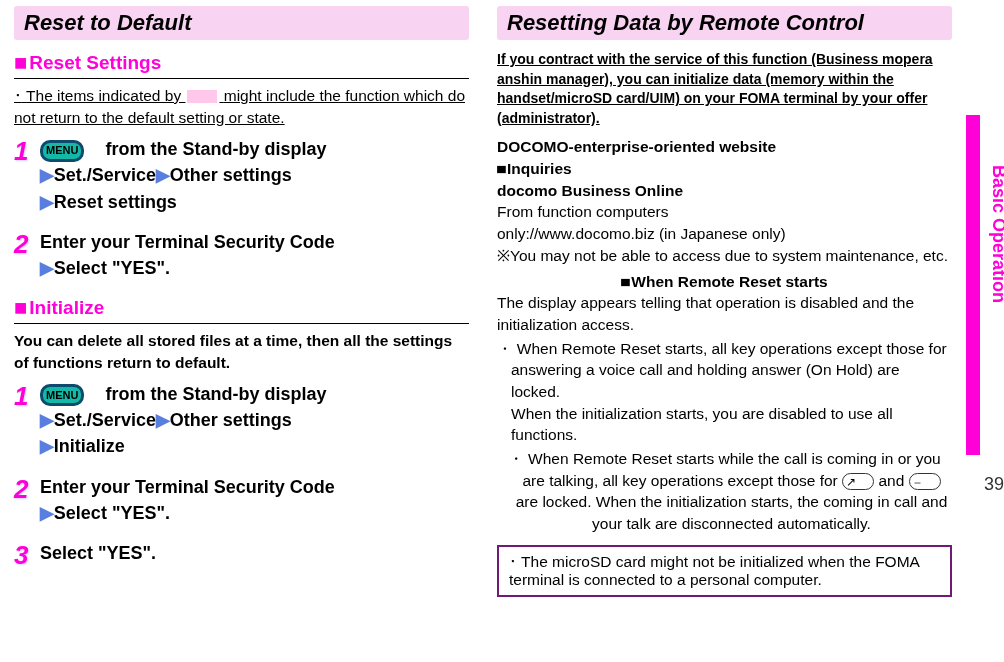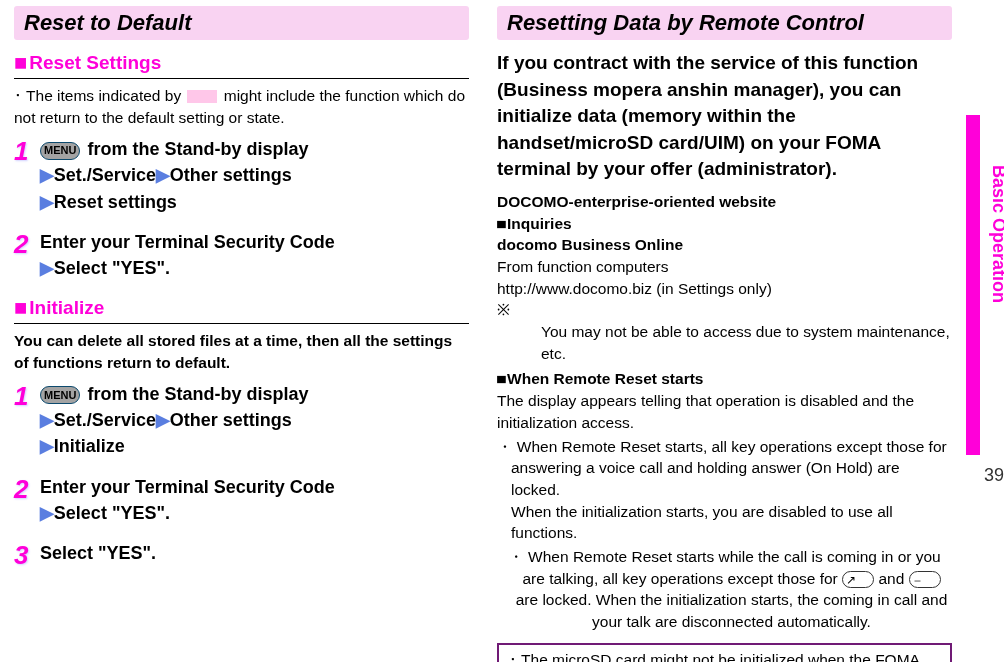--- a/index.html
+++ b/index.html
@@ -42,21 +42,21 @@
     position: absolute;
     left: 22px;
     top: 165px;
     writing-mode: vertical-rl;
     color: #ff00d9;
     font-weight: bold;
     font-size: 18px;
   }
   .page-num {
     position: absolute;
-    bottom: 16px;
+    bottom: 7px;
     right: 16px;
     font-size: 18px;
     color: #333;
   }
   .section-bar {
     background: #f9d3f2;
     border-radius: 3px;
     padding: 4px 10px;
     margin: 6px 0 10px 0;
   }
@@ -124,27 +124,27 @@
     font-weight: bold;
     line-height: 1.45;
     flex: 1;
   }
   .chev {
     color: #5a7ee0;
     font-weight: bold;
   }
   .menu-btn {
     display: inline-flex;
-    border: 1px solid #0c4a6e;
+    border: 3px solid #0c4a6e;
     border-radius: 10px;
     font-size: 11px;
     padding: 1px 3px;
     vertical-align: middle;
-    background: #a3a3a3;
-    margin-right: 2px;
+    background: #14b8a6;
+    margin-right: 16px;
     line-height: 1;
     align-items: center;
     height: 14px;
   }
   .key-btn {
     display: inline-flex;
     border: 1px solid #333;
     border-radius: 9px;
     font-size: 12px;
     padding: 1px 6px;
@@ -156,24 +156,25 @@
     justify-content: center;
     min-width: 18px;
   }
   .note-box {
     border: 2px solid #701a75;
     padding: 6px 10px;
     margin-top: 10px;
     font-size: 15.5px;
   }
   .intro-bold {
-    font-size: 19px;
+    font-size: 14px;
     font-weight: bold;
     line-height: 1.4;
     margin: 8px 0;
+    text-decoration: underline;
   }
   .sq {
     display:inline-block;
     font-size:15px;
     transform: scaleX(1.2);
     margin-right:1px;
   }
 </style>
 </head>
 <body>
@@ -182,21 +183,21 @@
   <div class="left-col">
     <div class="section-bar">
       <span class="section-bar-title">Reset to Default</span>
     </div>
 
     <div class="sub-blk">
       <div class="sub-title">
         <span class="blk">■</span>
         <span class="txt">Reset Settings</span>
       </div>
-      <div class="body" style="margin-top:4px;">
+      <div class="body" style="margin-top:4px;text-decoration:underline;">
         <span>･</span>
         <span>The items indicated by </span>
         <span class="pink-box"></span>
         <span> might include the function which do not return to the default setting or state.</span>
       </div>
 
       <div class="steps">
         <div class="step">
           <div class="step-num">1</div>
           <div class="step-text">
@@ -254,26 +255,26 @@
     </div>
 
     <div class="intro-bold">If you contract with the service of this function (Business mopera anshin manager), you can initialize data (memory within the handset/microSD card/UIM) on your FOMA terminal by your offer (administrator).</div>
 
     <div class="body-bold">DOCOMO-enterprise-oriented website</div>
     <div class="body-bold">
       <span class="sq">■</span><span>Inquiries</span>
     </div>
     <div class="body-bold">docomo Business Online</div>
     <div class="body">From function computers</div>
-    <div class="body">http://www.docomo.biz (in Settings only)</div>
+    <div class="body">only://www.docomo.biz (in Japanese only)</div>
     <div class="body">
-      <span>※</span><span style="display:inline-block; padding-left:0;margin-left:44px;">You may not be able to access due to system maintenance, etc.</span>
-    </div>
-
-    <div class="body-bold" style="margin-top:4px;">
+      <span>※</span><span style="display:inline-block; padding-left:0;">You may not be able to access due to system maintenance, etc.</span>
+    </div>
+
+    <div class="body-bold" style="margin-top:4px;text-align:center;">
       <span class="sq">■</span><span>When Remote Reset starts</span>
     </div>
     <div class="body">The display appears telling that operation is disabled and the initialization access.</div>
 
     <div class="body" style="padding-left:14px; text-indent:-14px; margin-top:2px;">
       <span>・</span>
       <span>When Remote Reset starts, all key operations except those for answering a voice call and holding answer (On Hold) are locked.</span>
       <br>
       <span style="display:block; text-indent:0;">When the initialization starts, you are disabled to use all functions.</span>
     </div>

